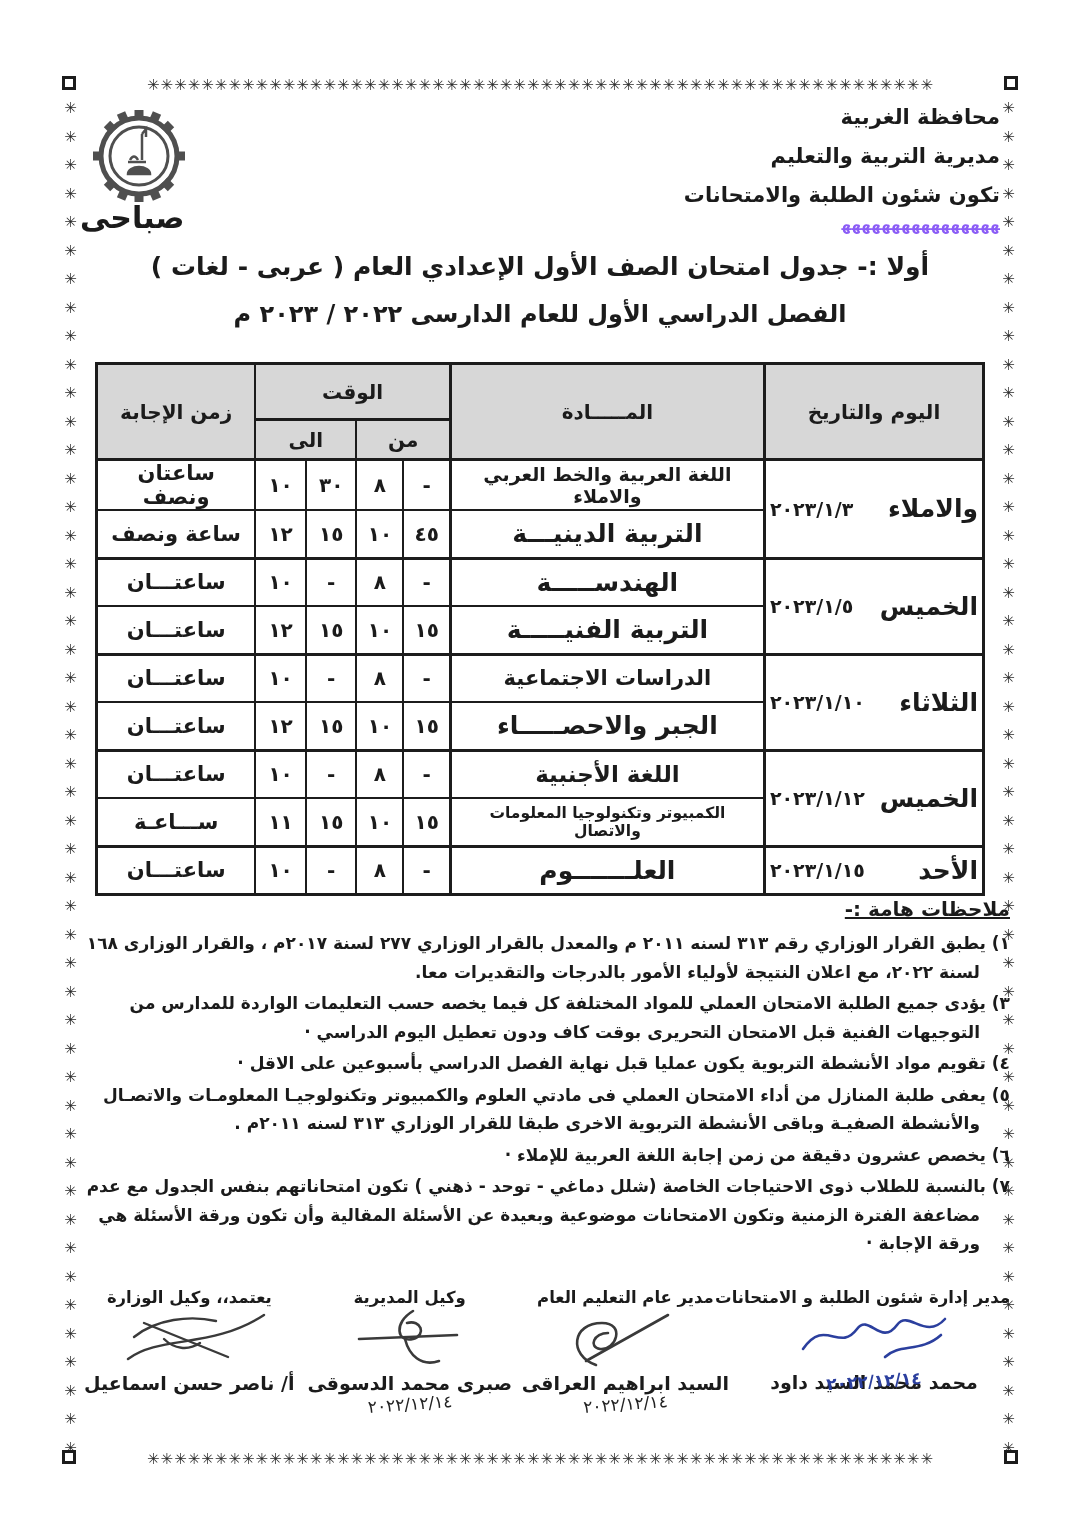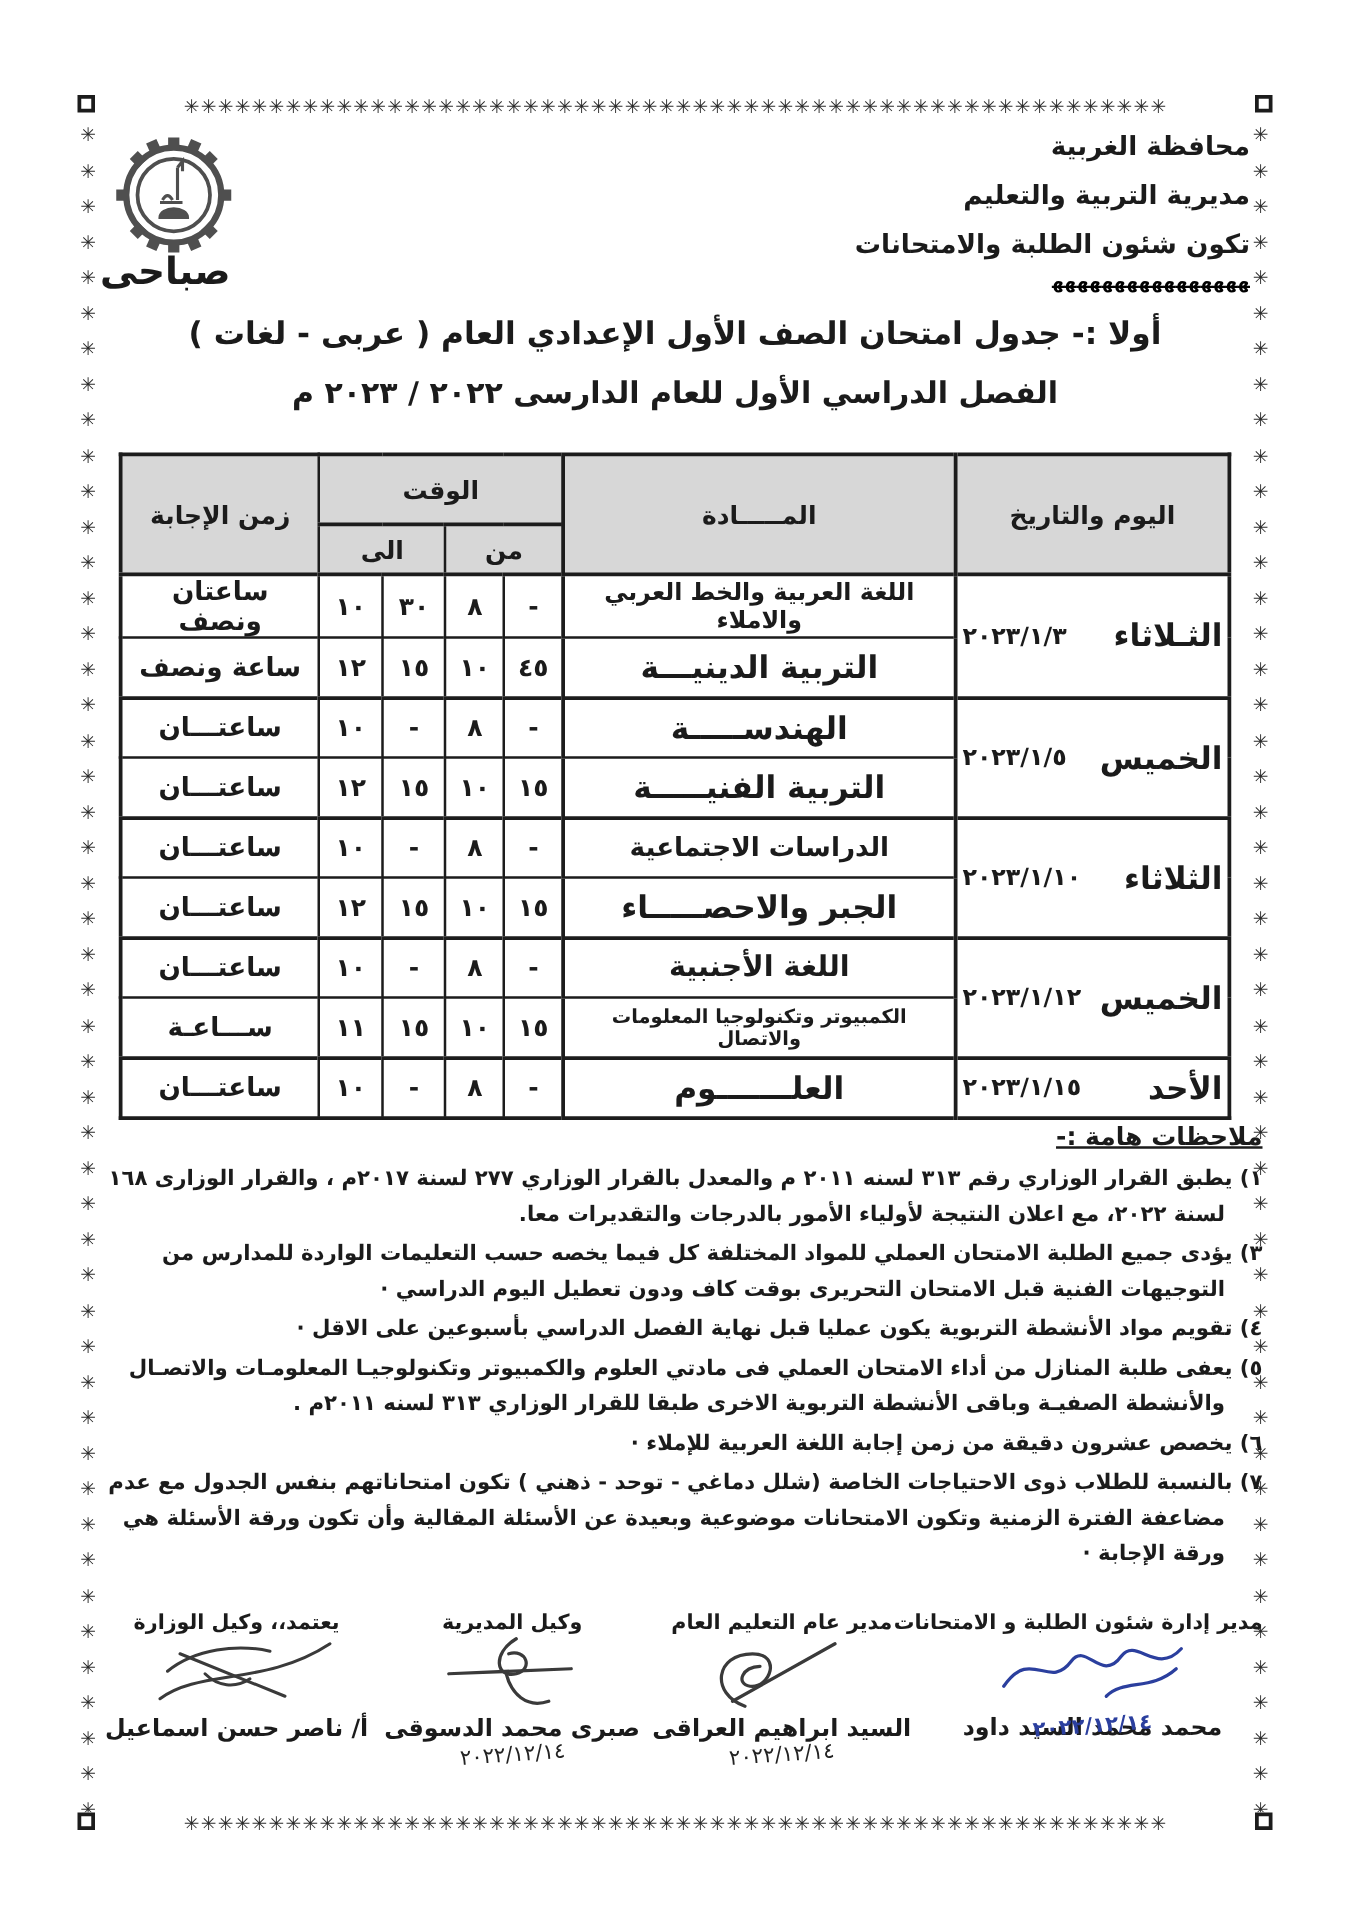--- a/index.html
+++ b/index.html
@@ -18,21 +18,21 @@
   .border-left, .border-right { width:18px; top:94px; height:1356px; word-break:break-all; line-height:28.5px; text-align:center; overflow:hidden; }
   .border-left  { left:62px; }
   .border-right { left:1000px; }
   .corner { width:14px; height:14px; border:3px solid #1c1c1c; background:#fff; }
   .c-tl { left:62px;  top:76px; }  .c-tr { left:1004px; top:76px; }
   .c-bl { left:62px;  top:1450px; } .c-br { left:1004px; top:1450px; }
 
   
   .org-block { left:640px; top:98px; width:360px; direction:rtl; }
   .org-line { font-size:21px; line-height:39px; }
-  .org-chain { font-size:15px; line-height:20px; letter-spacing:-1px; color:#000000; white-space:nowrap; overflow:hidden; }
+  .org-chain { font-size:15px; line-height:20px; letter-spacing:-1px; color:#8b5cf6; white-space:nowrap; overflow:hidden; }
   .logo-wrap { left:88px; top:98px; width:102px; height:124px; }
   .shift { left:80px; top:200px; font-size:30px; direction:rtl; }
 
   
   .title-line { left:90px; width:900px; text-align:center; direction:rtl; }
   .title-1 { top:252px; font-size:25px; }
   .title-2 { top:300px; font-size:24px; }
 
   
   table.sched { left:95px; top:362px; width:890px; position:absolute;
@@ -149,21 +149,21 @@
     <tr class="h2">
       <th colspan="2">من</th>
       <th colspan="2">الى</th>
     </tr>
   </thead>
   <tbody>
 
     <tr class="grp-start">
       <td class="day-cell" rowspan="2">
         <div class="day-flex">
-            <span class="day-name">الثـلاثاء</span>
+            <span class="day-name">والاملاء</span>
             <span class="day-date">٢٠٢٣/١/٣</span>
           </div>
       </td>
       <td class="subj subj-md">اللغة العربية والخط العربي والاملاء</td>
       <td class="num">-</td>
       <td class="num">٨</td>
       <td class="num">٣٠</td>
       <td class="num">١٠</td>
       <td class="dur">ساعتان ونصف</td>
     </tr>

